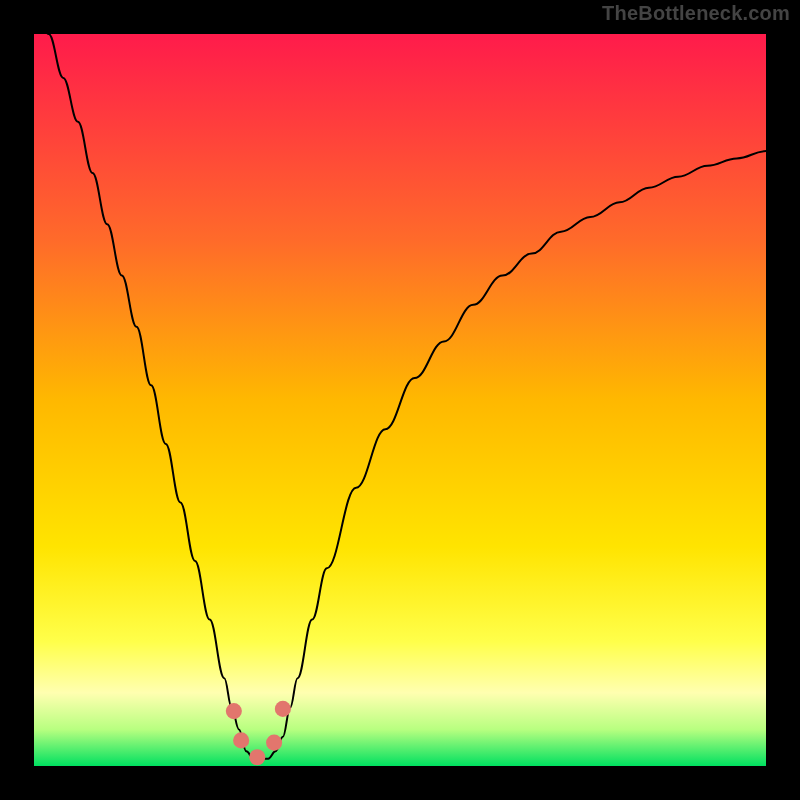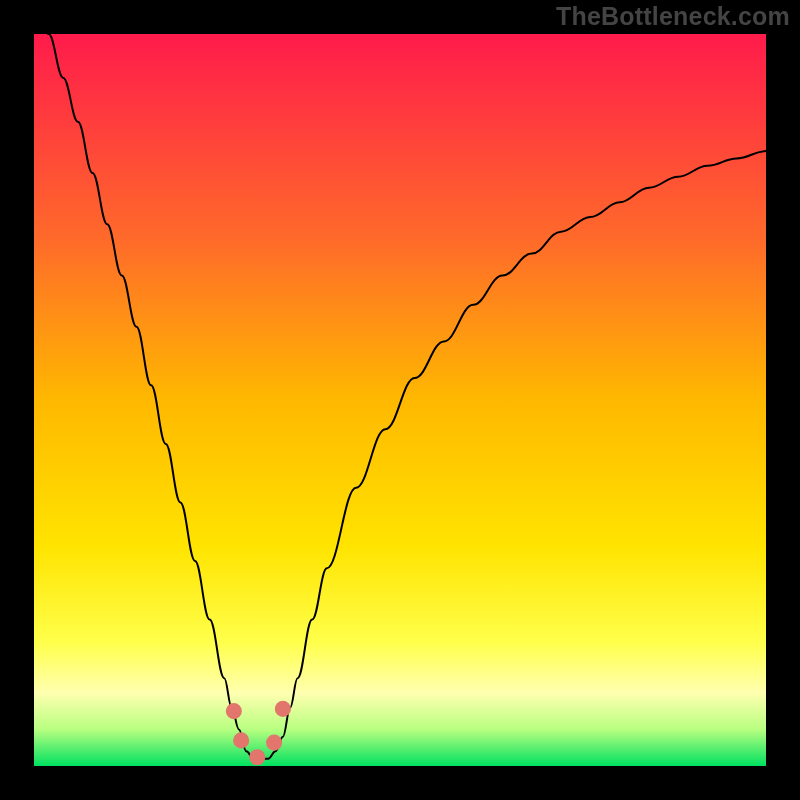--- a/index.html
+++ b/index.html
@@ -15,21 +15,21 @@
     position: absolute;
     left: 0; top: 0;
     width: 800px; height: 800px;
     background: #000;
   }
   .watermark {
     position: absolute;
     top: 2px;
     right: 10px;
     color: #444;
-    font-size: 25px;
+    font-size: 20px;
     font-weight: 600;
     letter-spacing: 0.2px;
     user-select: none;
   }
   .plot {
     position: absolute;
     left: 34px;
     top: 34px;
     width: 732px;
     height: 732px;

